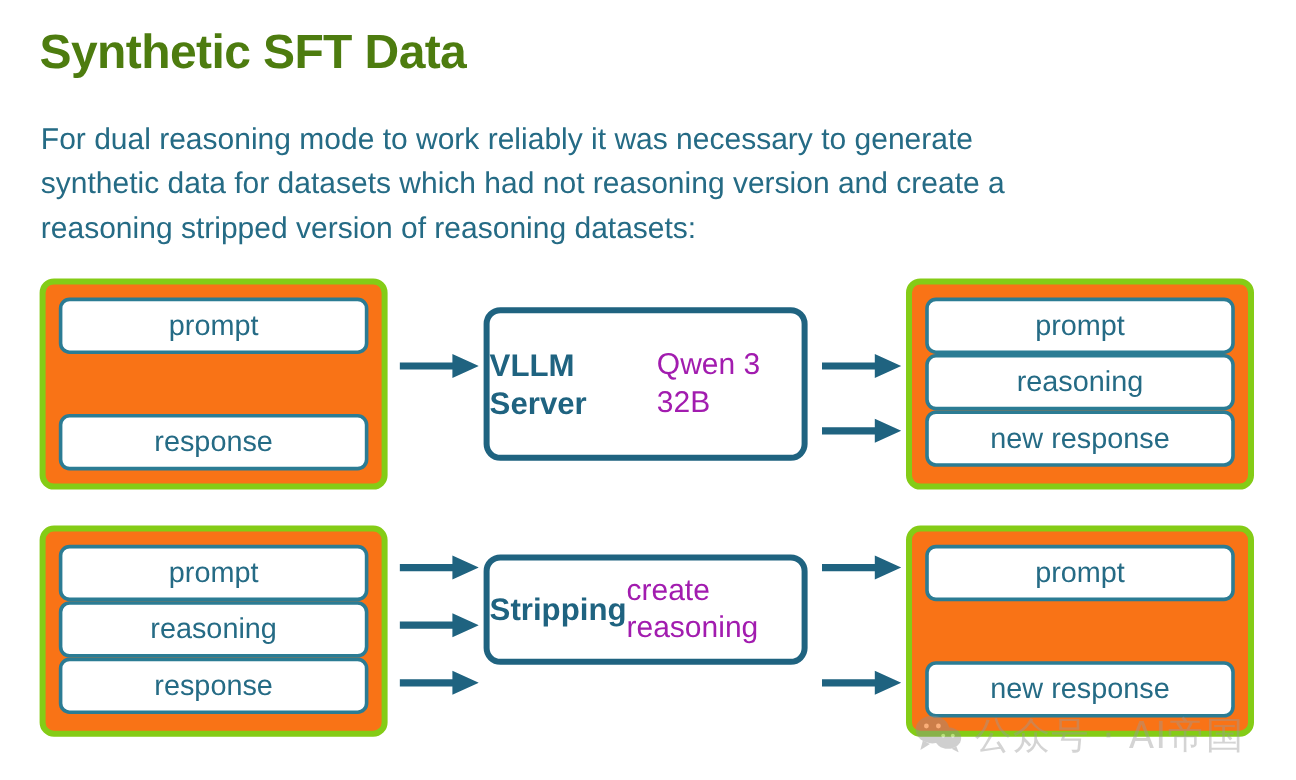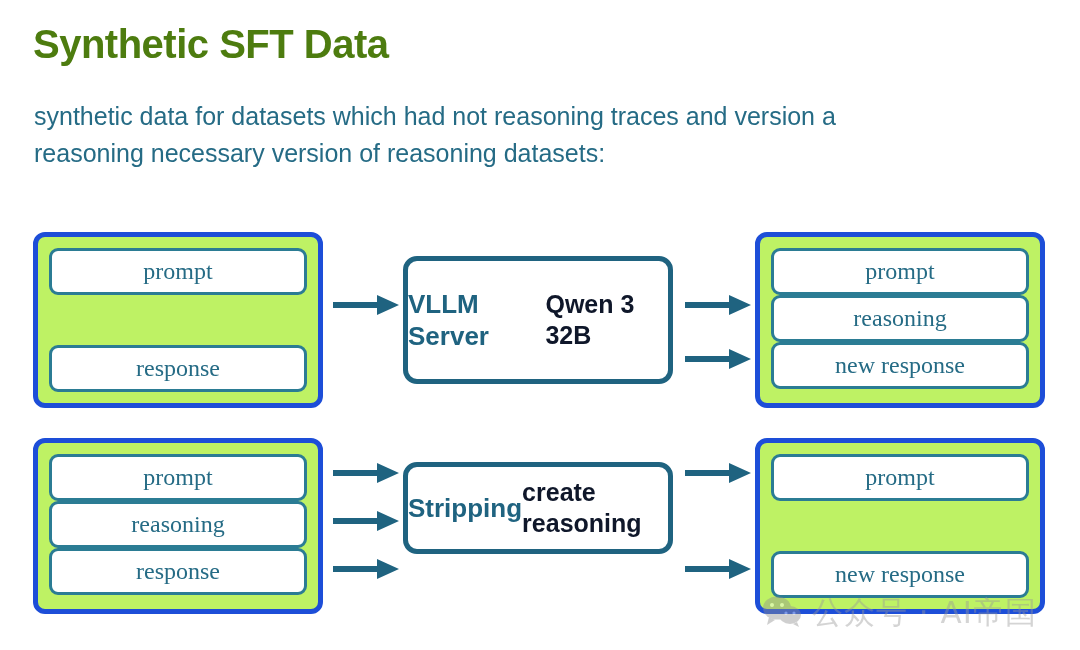--- a/index.html
+++ b/index.html
@@ -44,24 +44,23 @@
   .diagram { position: absolute; left: 0; top: 0; width: 1080px; height: 650px; }
 
   .row { position: absolute; left: 0; width: 1080px; }
   .row-1 { top: 230px; height: 180px; }
   .row-2 { top: 438px; height: 178px; }
 
   
   .group-box {
     position: absolute;
     box-sizing: border-box;
-    border: 5px solid #1d4ed8;
+    border: 5px solid #84cc16;
     border-radius: 12px;
-    background: #bef264;
-    font-family: Liberation Serif, serif;
+    background: #f97316;
   }
   .group-left  { left: 33px;  width: 290px; }
   .group-right { left: 755px; width: 290px; }
 
   .row-1 .group-box { top: 2px;  height: 176px; }
   .row-2 .group-box { top: 0px;  height: 176px; }
 
   
   .chip {
     position: absolute;
@@ -116,22 +115,22 @@
   .row-2 .proc-box { top: 24px; height: 92px; }
 
   .proc-title {
     font-size: 26px;
     font-weight: bold;
     color: #1f6380;
     line-height: 1.25;
   }
   .proc-sub {
     font-size: 25px;
-    font-weight: 700;
-    color: #0f172a;
+    font-weight: 400;
+    color: #a21caf;
     line-height: 1.25;
   }
 
   
   .arrow {
     position: absolute;
     height: 26px;
     display: block;
   }
   .arrow svg { display: block; }
@@ -154,22 +153,23 @@
     font-family: "DejaVu Sans", sans-serif;
   }
   .wechat-icon { display: block; }
 </style>
 </head>
 <body>
 
 <div class="page-title">Synthetic SFT Data</div>
 
 <div class="page-body">
-  <span class="line">synthetic data for datasets which had not reasoning traces and version a</span>
-  <span class="line">reasoning necessary version of reasoning datasets:</span>
+  <span class="line">For dual reasoning mode to work reliably it was necessary to generate</span>
+  <span class="line">synthetic data for datasets which had not reasoning version and create a</span>
+  <span class="line">reasoning stripped version of reasoning datasets:</span>
 </div>
 
 <div class="diagram">
 
   <div class="row row-1">
 
     <div class="group-box group-left">
       <div class="chip r1l-prompt">prompt</div>
       <div class="chip r1l-response">response</div>
     </div>

